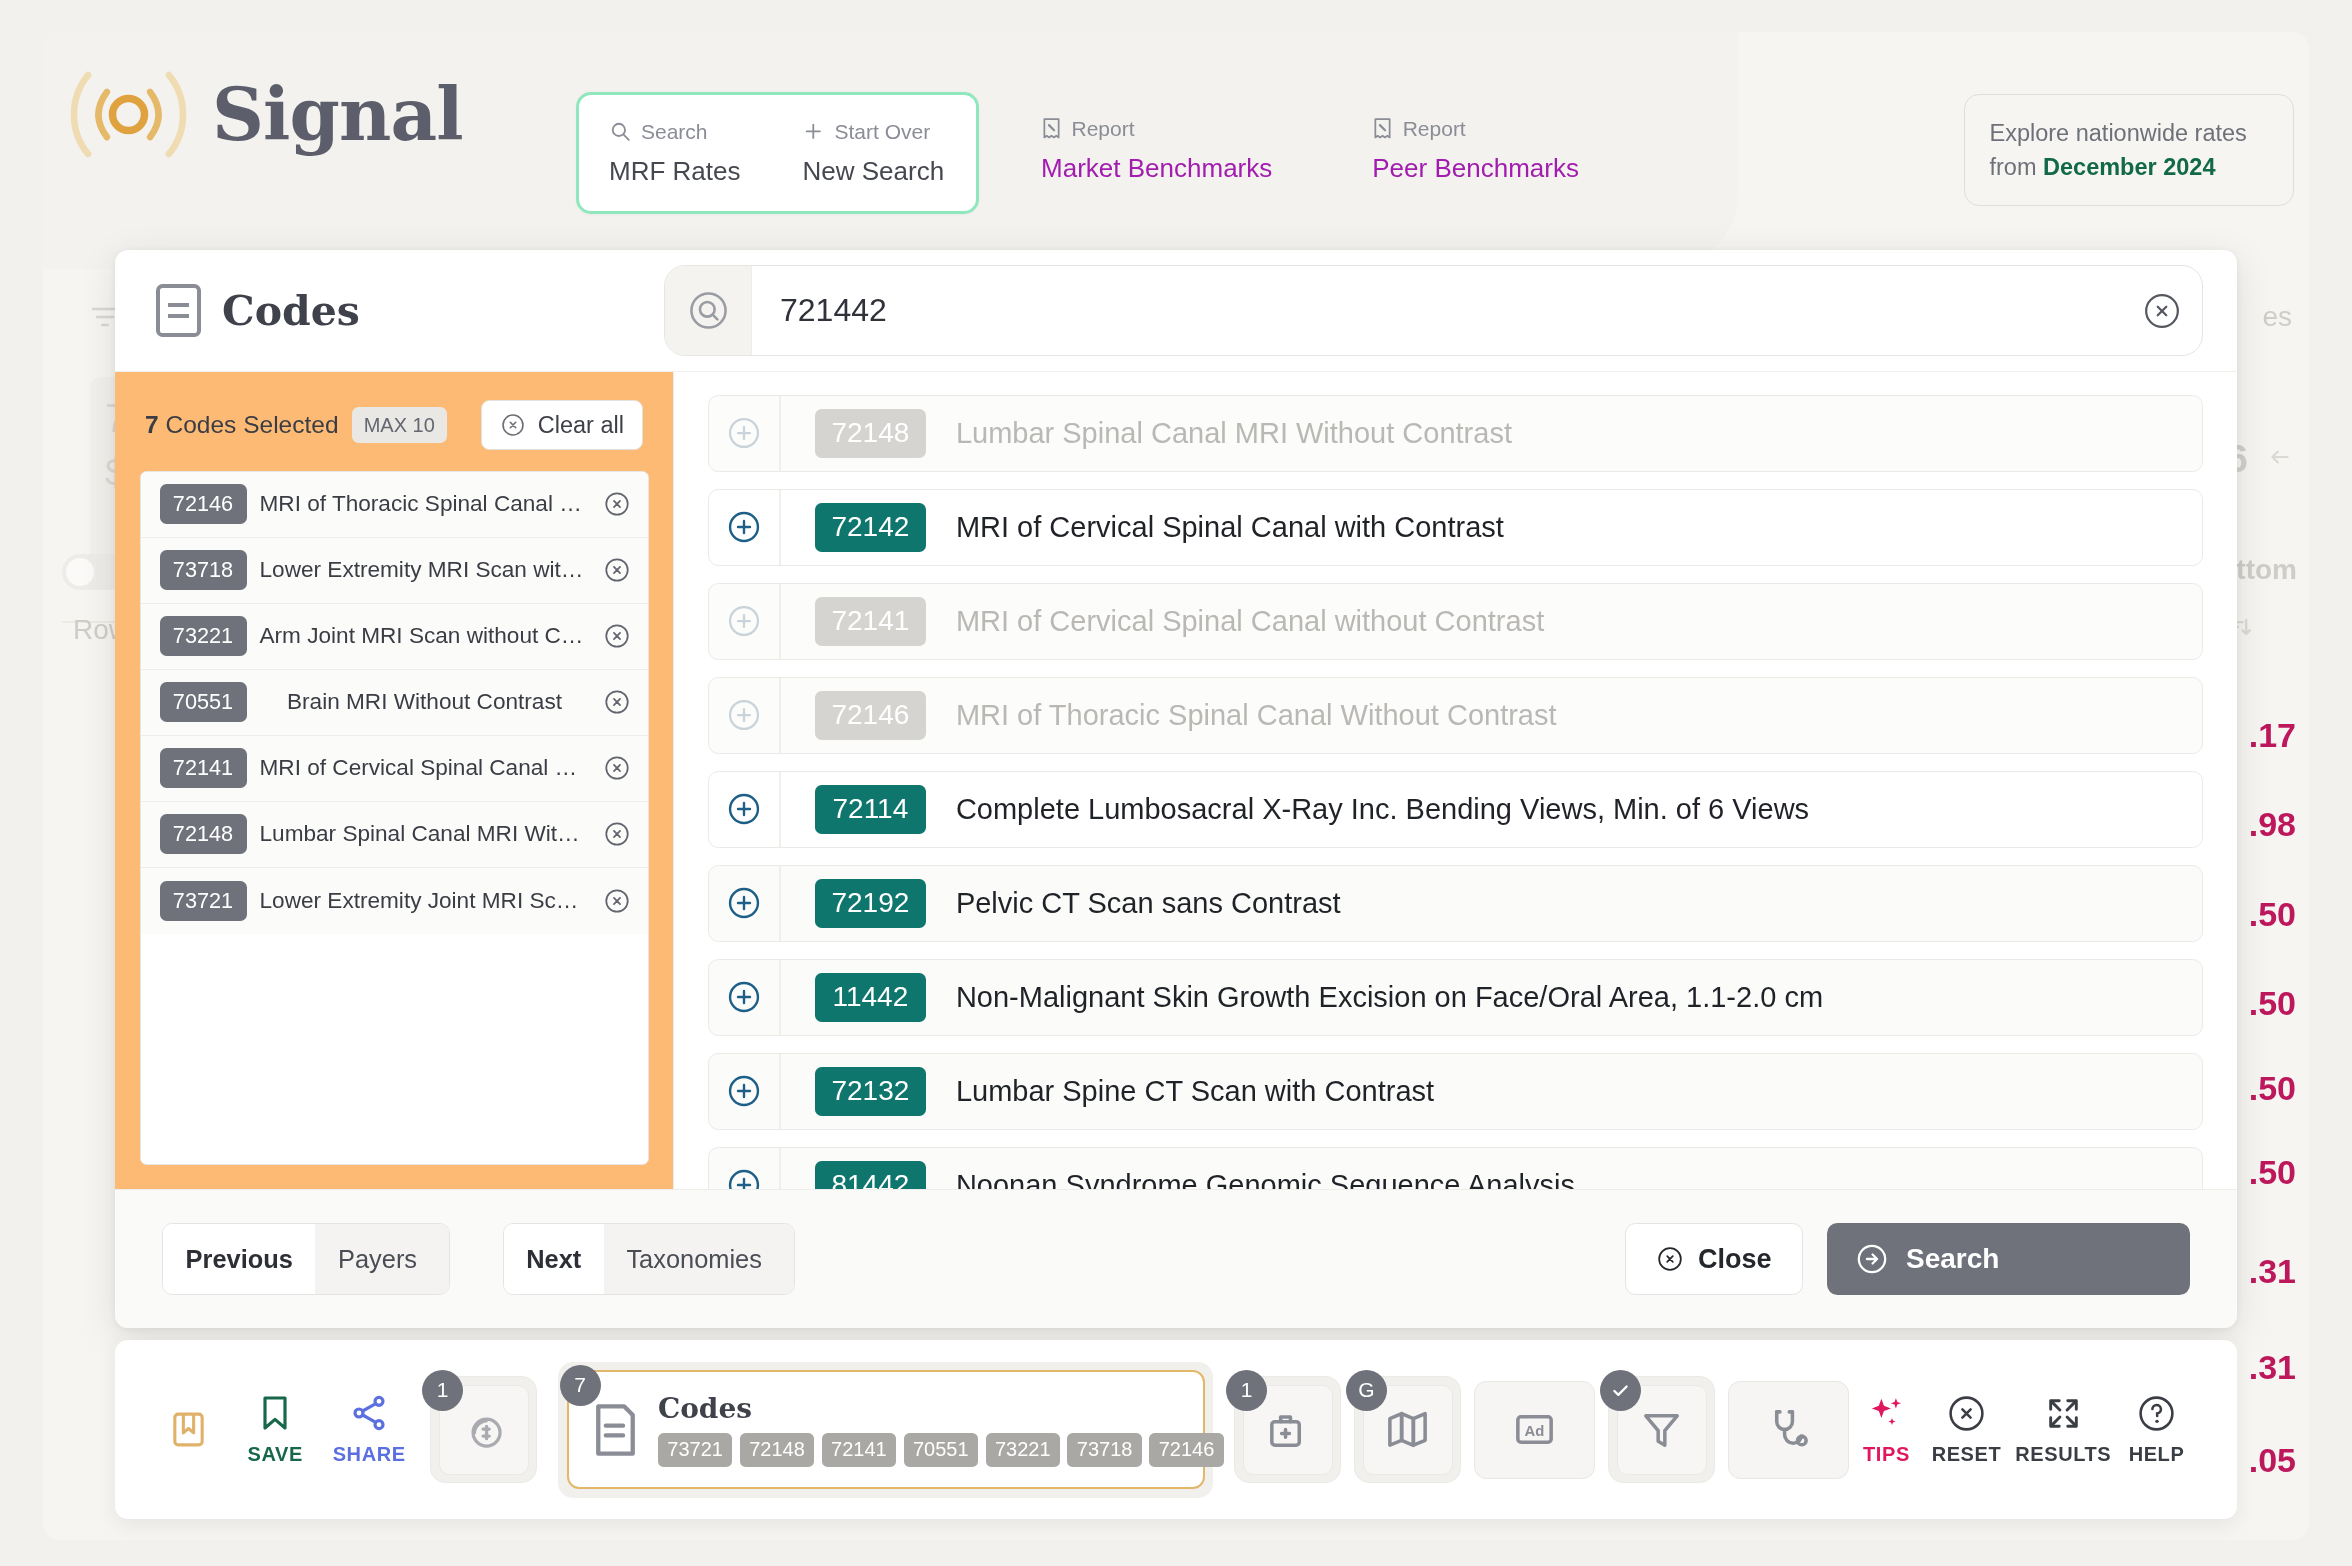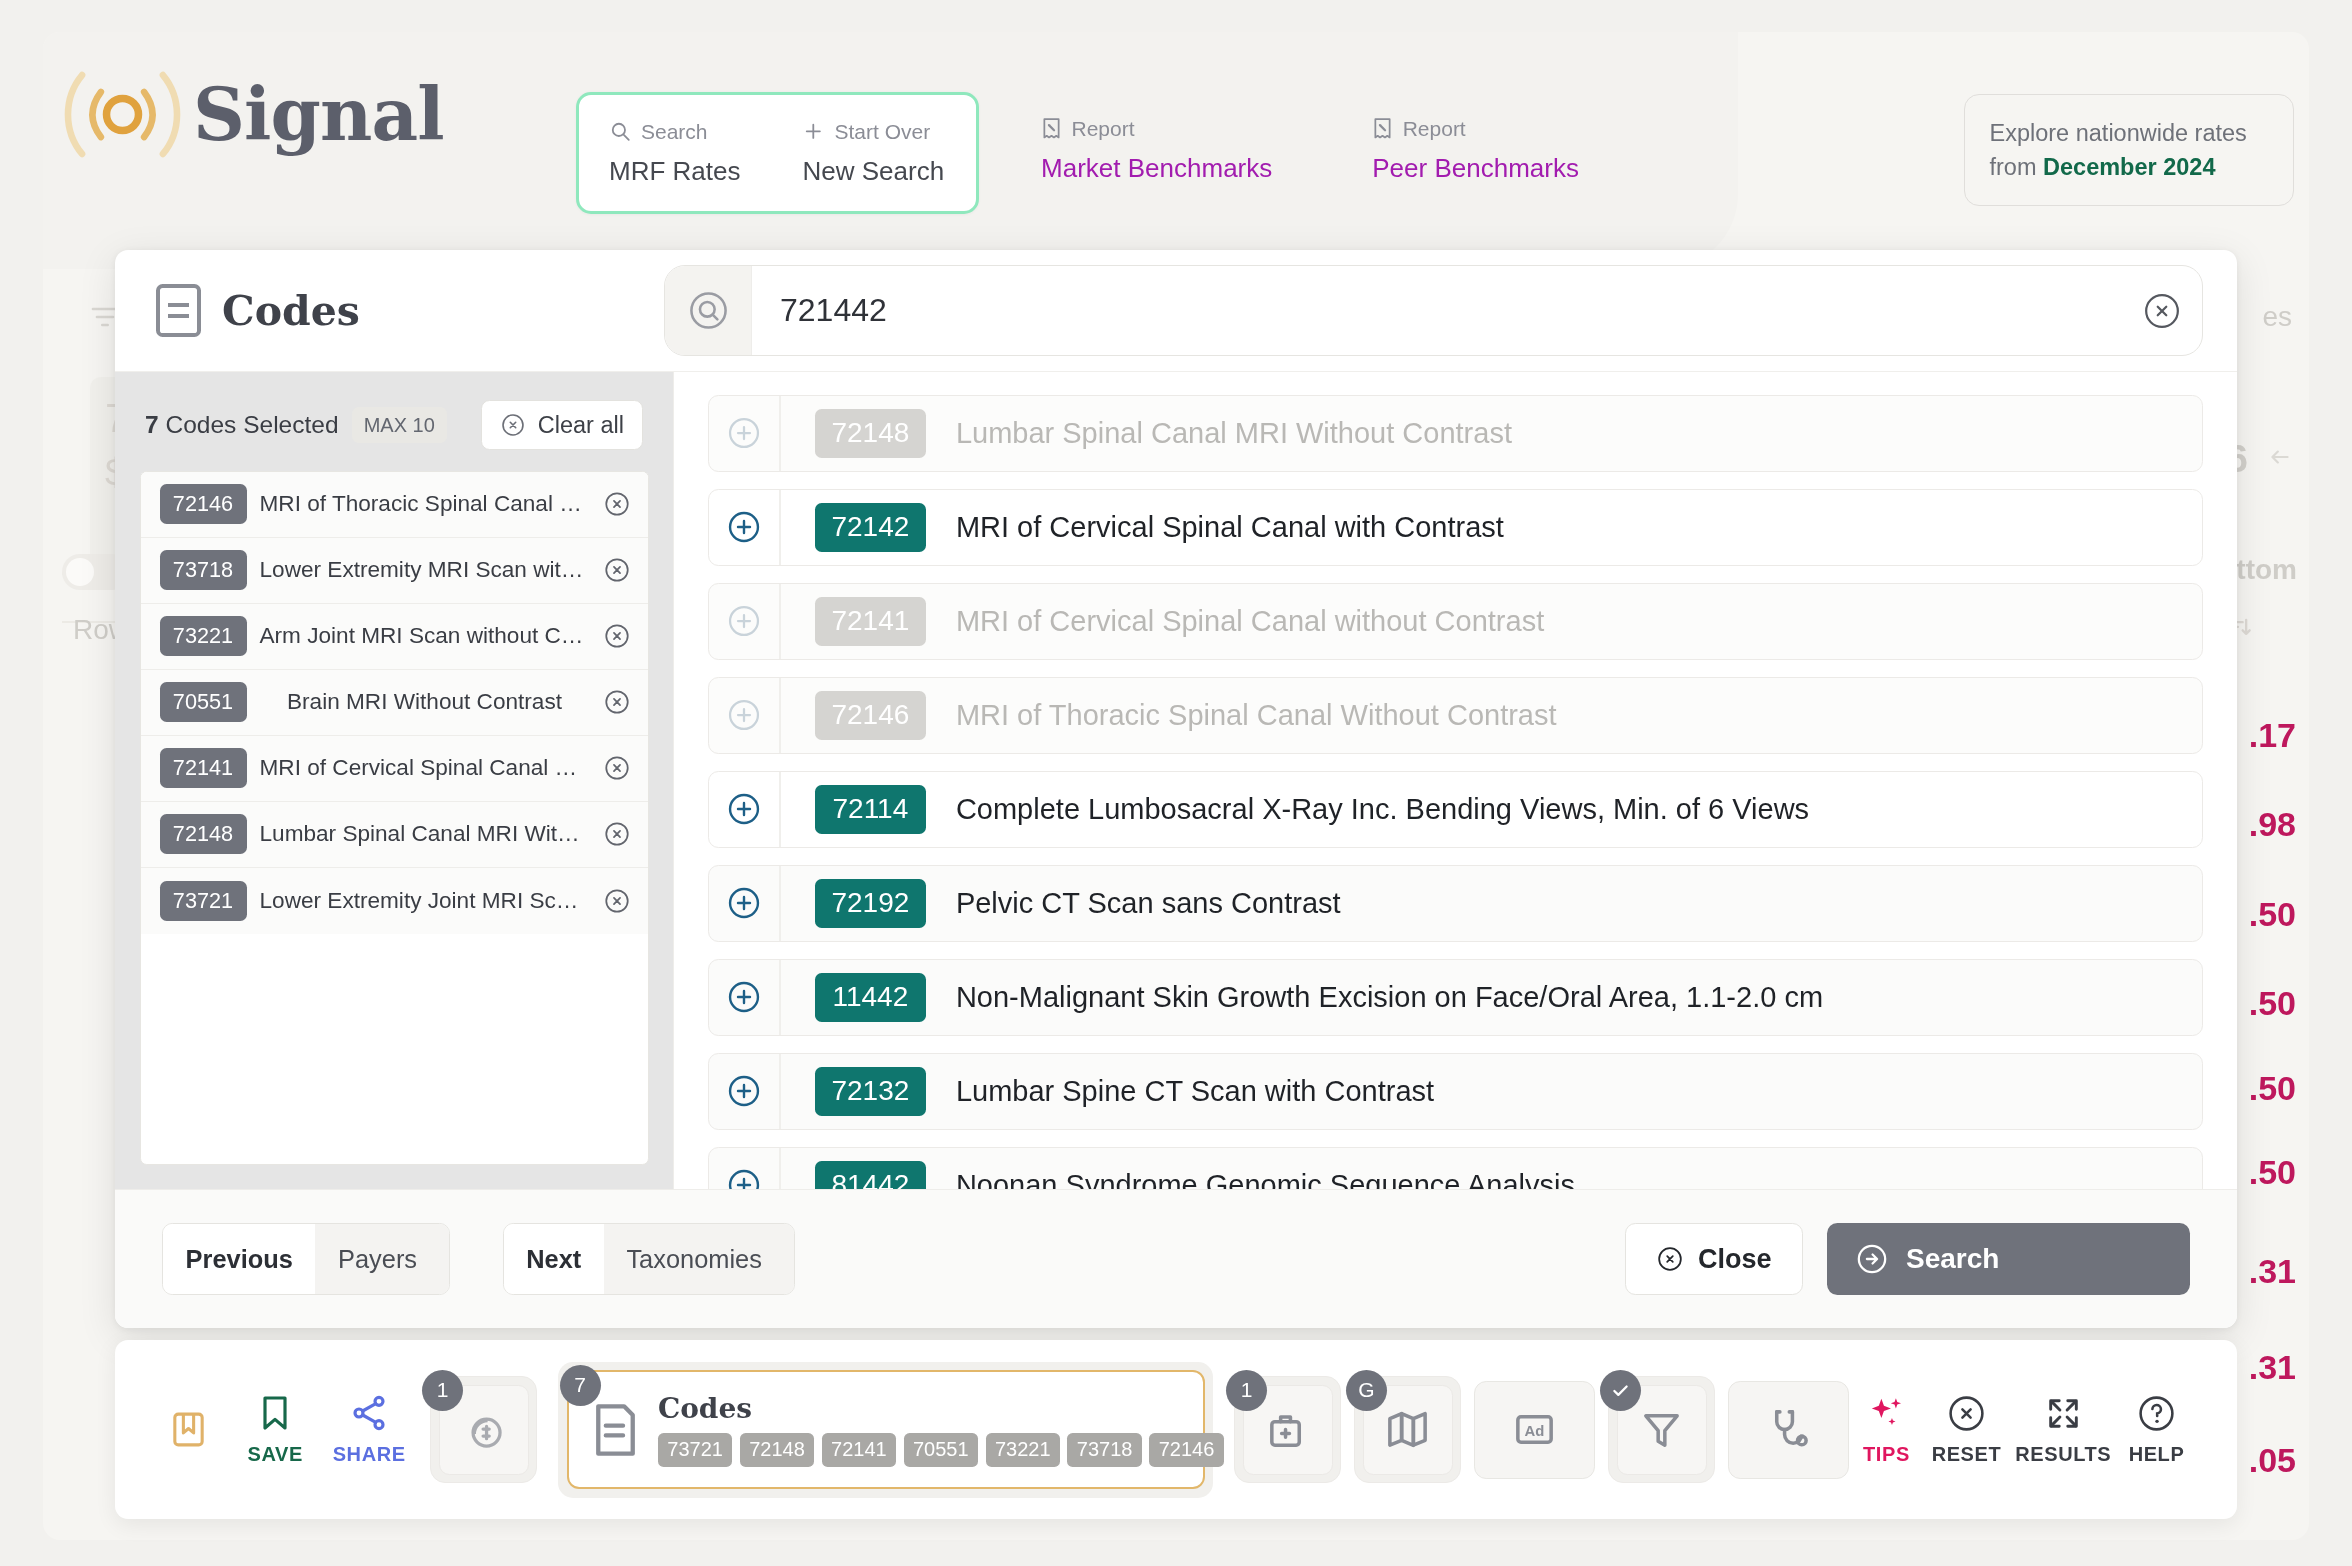--- a/index.html
+++ b/index.html
@@ -27,22 +27,22 @@
     background: #f3f2ef;
     border-radius: 17px 0 75px 0;
   }
 
   
   .header {
     position: absolute; left: 0; top: 0; right: 0; height: 235px;
     z-index: 5;
   }
   .logo-wrap {
-    position: absolute; left: 52px; top: 58px;
-    display: flex; align-items: center; gap: 0;
+    position: absolute; left: 58px; top: 58px;
+    display: flex; align-items: center; gap: 13px;
   }
   .logo-mark { width: 141px; height: 113px; }
   .logo-text {
     font-family: "DejaVu Serif", serif;
     font-weight: bold;
     font-size: 72px;
     color: #5c5f6b;
     letter-spacing: -0.9px;
   }
 
@@ -171,21 +171,21 @@
   }
   .searchbar .sb-clear {
     width: 81px; display: flex; align-items: center; justify-content: center;
     cursor: pointer;
   }
 
   .modal-body { flex: 1; display: flex; min-height: 0; border-top: 1.9px solid #f0efec; }
 
   
   .left-panel {
-    width: 559px; flex: none; background: #e5e5e5;
+    width: 559px; flex: none; background: #fdba74;
     border-right: 1.9px solid #eeedea;
     display: flex; flex-direction: column;
     padding: 22.6px 24.5px 24.5px 24.5px;
   }
   .left-head {
     display: flex; align-items: center; justify-content: space-between;
     padding: 5.6px 5.6px 21px 5.6px;
   }
   .sel-count { font-size: 24.5px; color: #3a3d44; display: flex; align-items: center; gap: 13px; }
   .sel-count b { font-weight: bold; }

